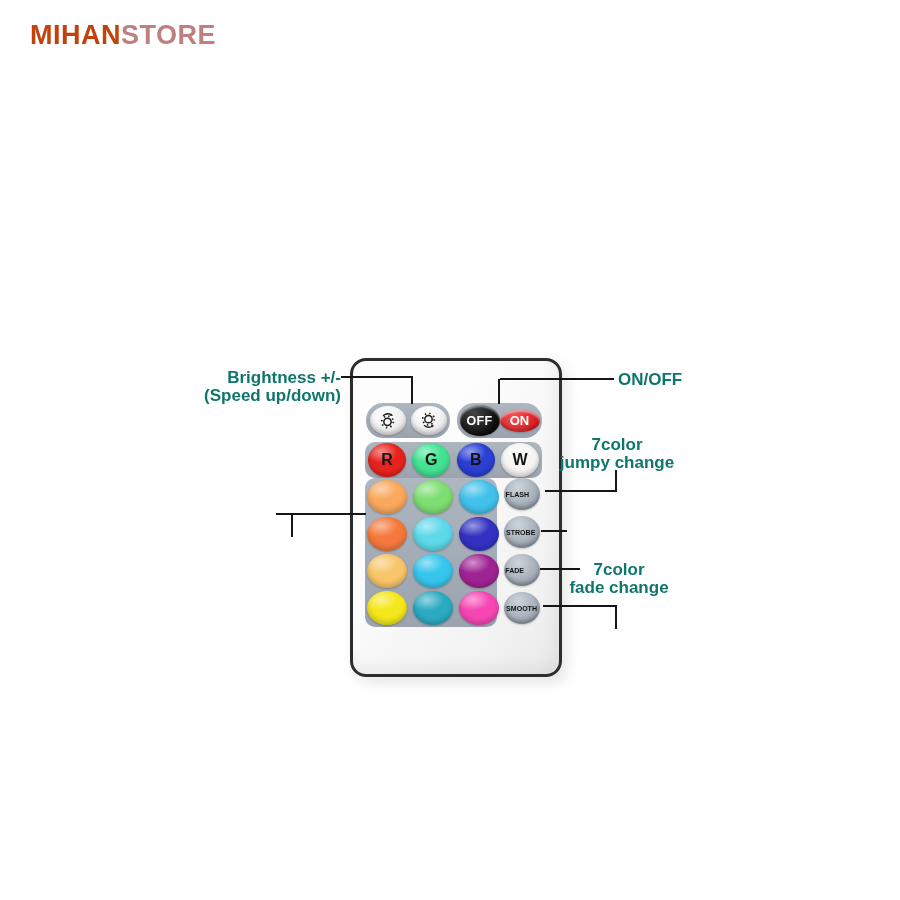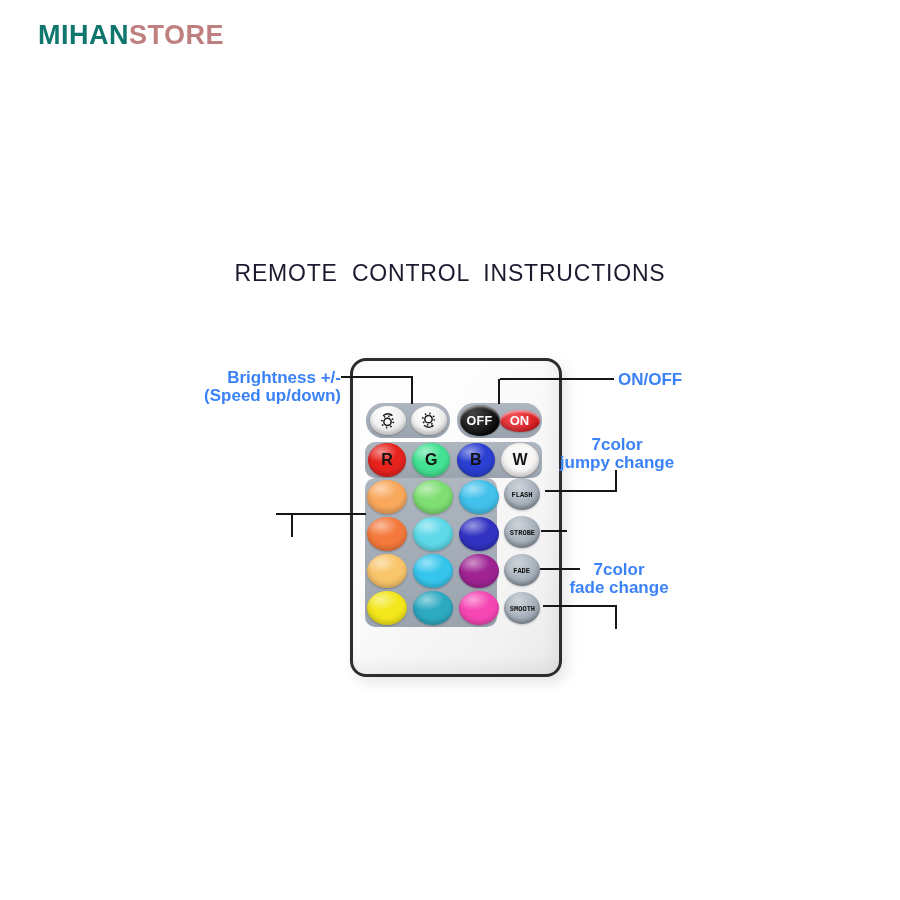--- a/index.html
+++ b/index.html
@@ -1,21 +1,21 @@
 <!DOCTYPE html>
 <html><head>
 <meta charset="utf-8">
 <style>
   html,body{margin:0;padding:0;background:#ffffff;}
   .canvas{position:relative;width:900px;height:900px;background:#ffffff;overflow:hidden;
           font-family:"Liberation Sans",sans-serif;color:#141414;}
 
   
   .logo{position:absolute;left:30px;top:20px;font-size:27px;font-weight:bold;letter-spacing:.5px;}
-  .logo .p1{color:#0f766e;margin-left:8px;} .logo .p2{color:#c07f7f;}
+  .logo .p1{color:#c2410c;} .logo .p2{color:#c07f7f;}
   .title{position:absolute;left:0;right:0;top:260px;text-align:center;font-size:23px;
          color:#1b1b30;letter-spacing:.8px;word-spacing:7px;}
 
   
   .remote{position:absolute;left:350px;top:358px;width:212px;height:319px;box-sizing:border-box;
           background:linear-gradient(125deg,#fdfdfd 30%,#f2f2f3 80%,#e9e9ea);
           border:3px solid #2d2d2d;border-radius:16px;
           box-shadow:5px 6px 14px rgba(0,0,0,.10), inset -5px -8px 14px rgba(0,0,0,.05);}
   .panel{position:absolute;background:linear-gradient(180deg,#aeb6c0,#9aa3ae);}
   .grp{border-radius:17px;width:84px;height:35px;top:42px;display:flex;align-items:center;justify-content:center;gap:5px;}
@@ -35,40 +35,39 @@
             font-size:16px;font-weight:bold;color:#131313;
             background-image:radial-gradient(ellipse 60% 45% at 35% 26%,rgba(255,255,255,.5),rgba(255,255,255,0) 70%);
             box-shadow:inset 0 -3px 5px rgba(0,0,0,.22), 0 1px 2px rgba(0,0,0,.25);}
   .grid-panel{left:12px;top:117px;width:132px;height:149px;border-radius:10px;}
   .color-grid{position:absolute;left:14px;top:119px;display:grid;
               grid-template-columns:40px 40px 40px;column-gap:6px;grid-auto-rows:34px;row-gap:3px;}
   .color-btn{width:40px;height:34px;border-radius:50%;
              background-image:radial-gradient(ellipse 60% 45% at 35% 26%,rgba(255,255,255,.5),rgba(255,255,255,0) 70%);
              box-shadow:inset 0 -3px 5px rgba(0,0,0,.20), 0 1px 2px rgba(0,0,0,.25);}
   .mode-col{position:absolute;left:151px;top:117px;width:36px;display:flex;flex-direction:column;gap:6px;}
-  .mode-btn{width:36px;height:32px;border-radius:50%;display:flex;align-items:center;justify-content:center;
+  .mode-btn{width:36px;height:32px;border-radius:50%;display:flex;align-items:center;justify-content:flex-start;
             background:radial-gradient(circle at 40% 28%,#cdd4da,#97a2ae 78%);
-            box-shadow:inset 0 -3px 4px rgba(0,0,0,.28), 0 1px 2px rgba(0,0,0,.2);font-family:Liberation Mono, monospace;}
+            box-shadow:inset 0 -3px 4px rgba(0,0,0,.28), 0 1px 2px rgba(0,0,0,.2);}
   .mode-btn span{font-size:8px;font-weight:bold;color:#101010;transform:scaleX(.88);white-space:nowrap;}
 
   
-  .lbl{position:absolute;font-weight:bold;font-size:17px;line-height:17.5px;color:#3b82f6;}
+  .lbl{position:absolute;font-weight:bold;font-size:17px;line-height:17.5px;color:#0f766e;}
   .lbl.c{text-align:center;} .lbl.r{text-align:right;}
   .line{position:absolute;background:#161616;}
 
   .svgstroke{stroke:#1a1a1a;fill:none;}
 </style>
 </head>
 <body>
 
 <div class="canvas">
 
   <div class="logo"><span class="p1">MIHAN</span><span class="p2">STORE</span></div>
 
-  <div class="title">REMOTE  CONTROL  INSTRUCTIONS</div>
 
   <div class="remote">
     <div class="panel grp grp-bright">
       <div class="pill btn-bright">
         <svg viewBox="0 0 24 24">
           <circle class="svgstroke" cx="12" cy="13.5" r="4.2" stroke-width="1.7"></circle>
           <circle class="svgstroke" cx="12" cy="13.5" r="6.6" stroke-width="2" stroke-dasharray="1.6 3.6"></circle>
           <path class="svgstroke" d="M6.8 6.6 Q12 2.6 16.2 5.4" stroke-width="1.6"></path>
           <polygon points="18.2,6.6 14.9,6.8 16.7,3.9" fill="#1a1a1a"></polygon>
         </svg>

